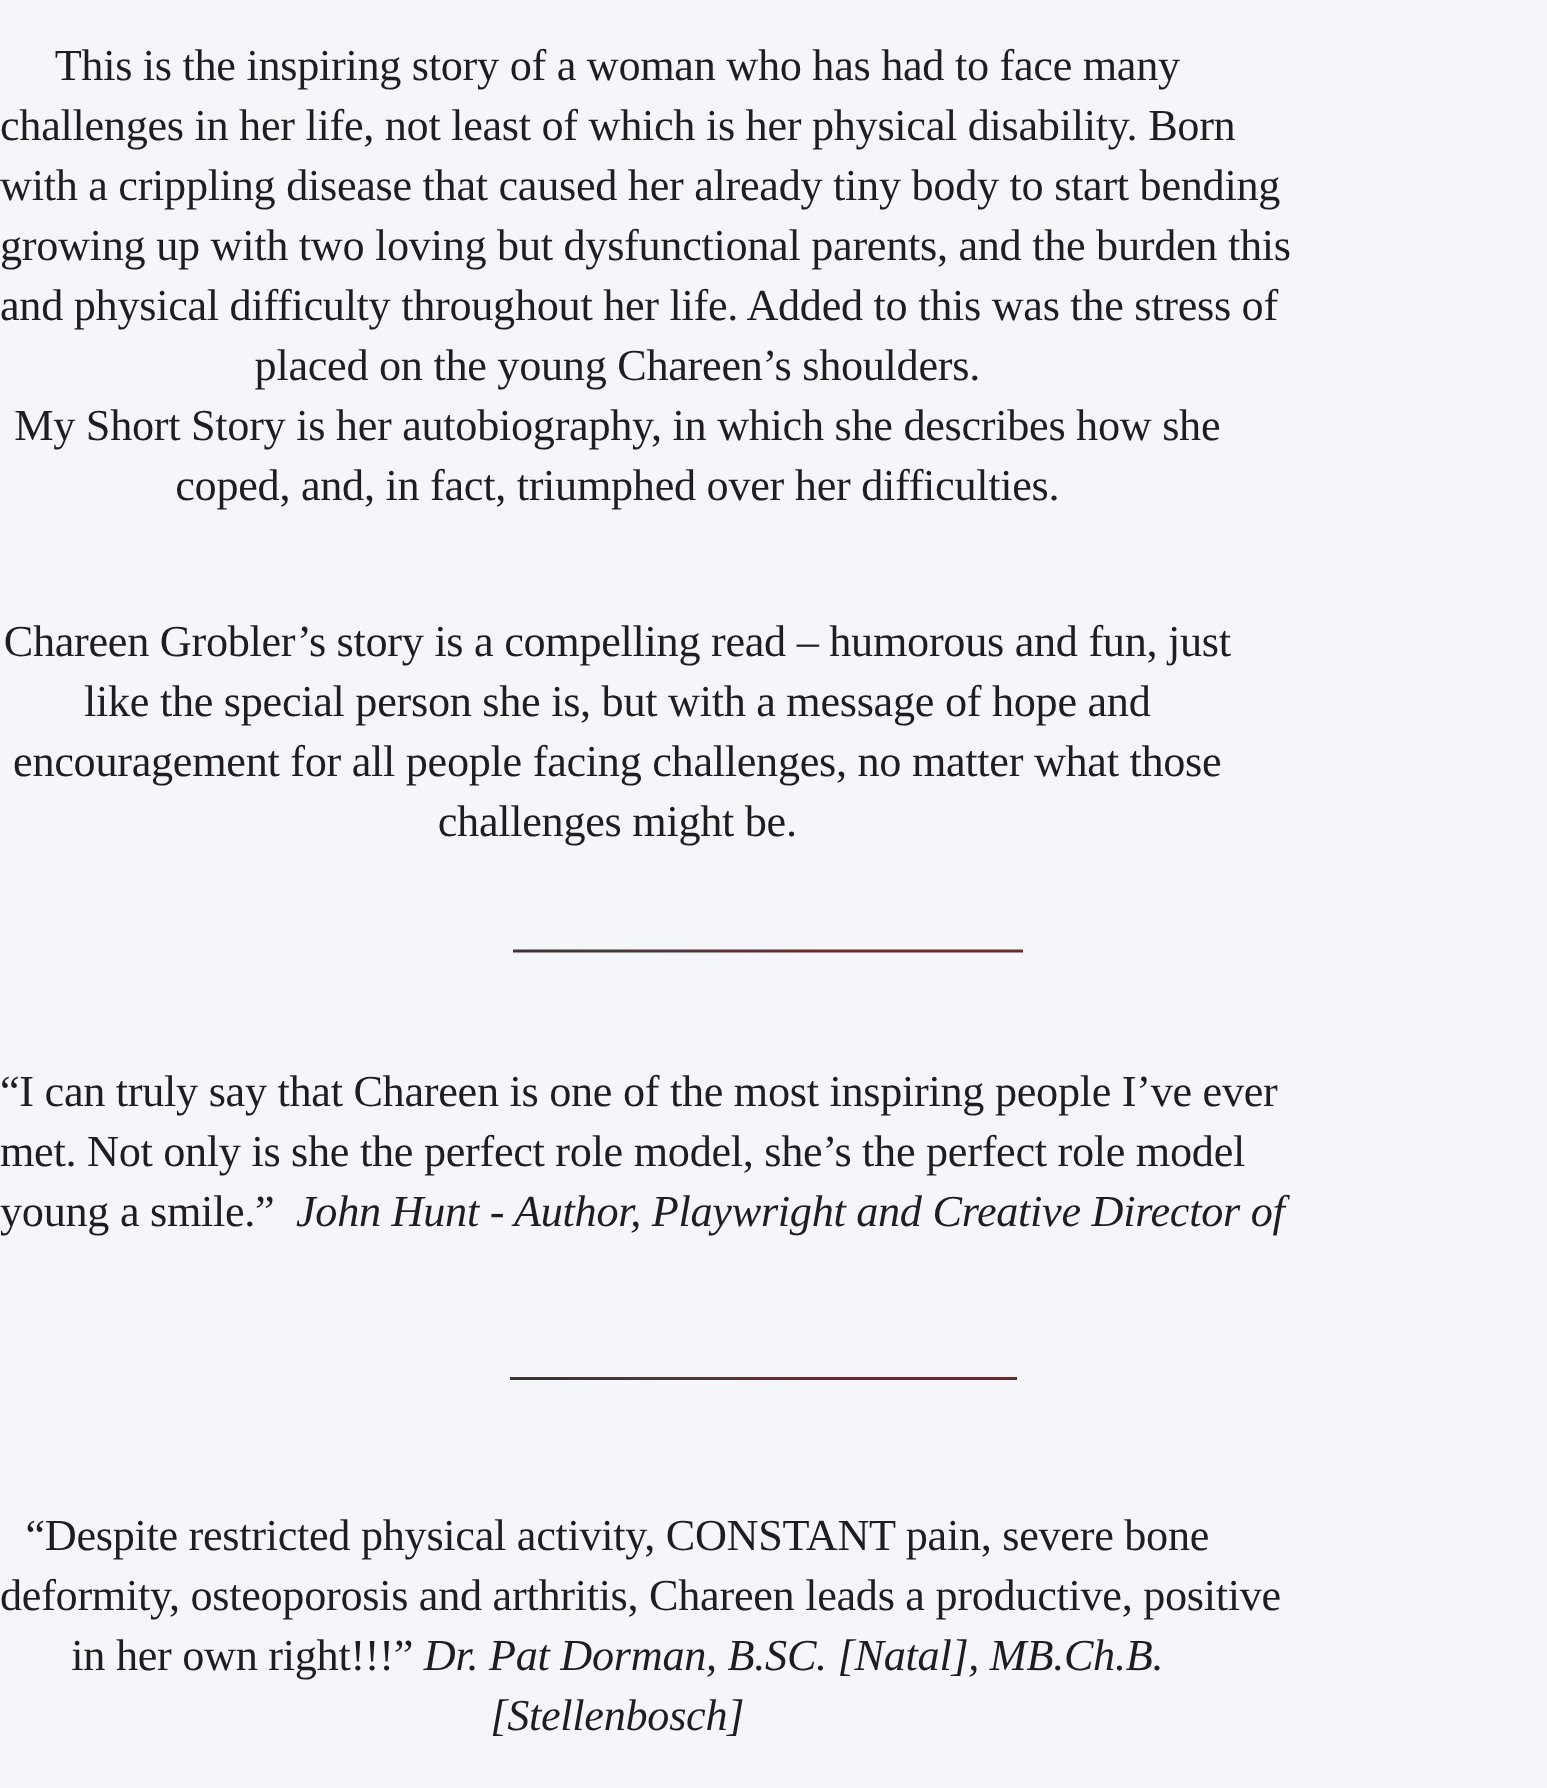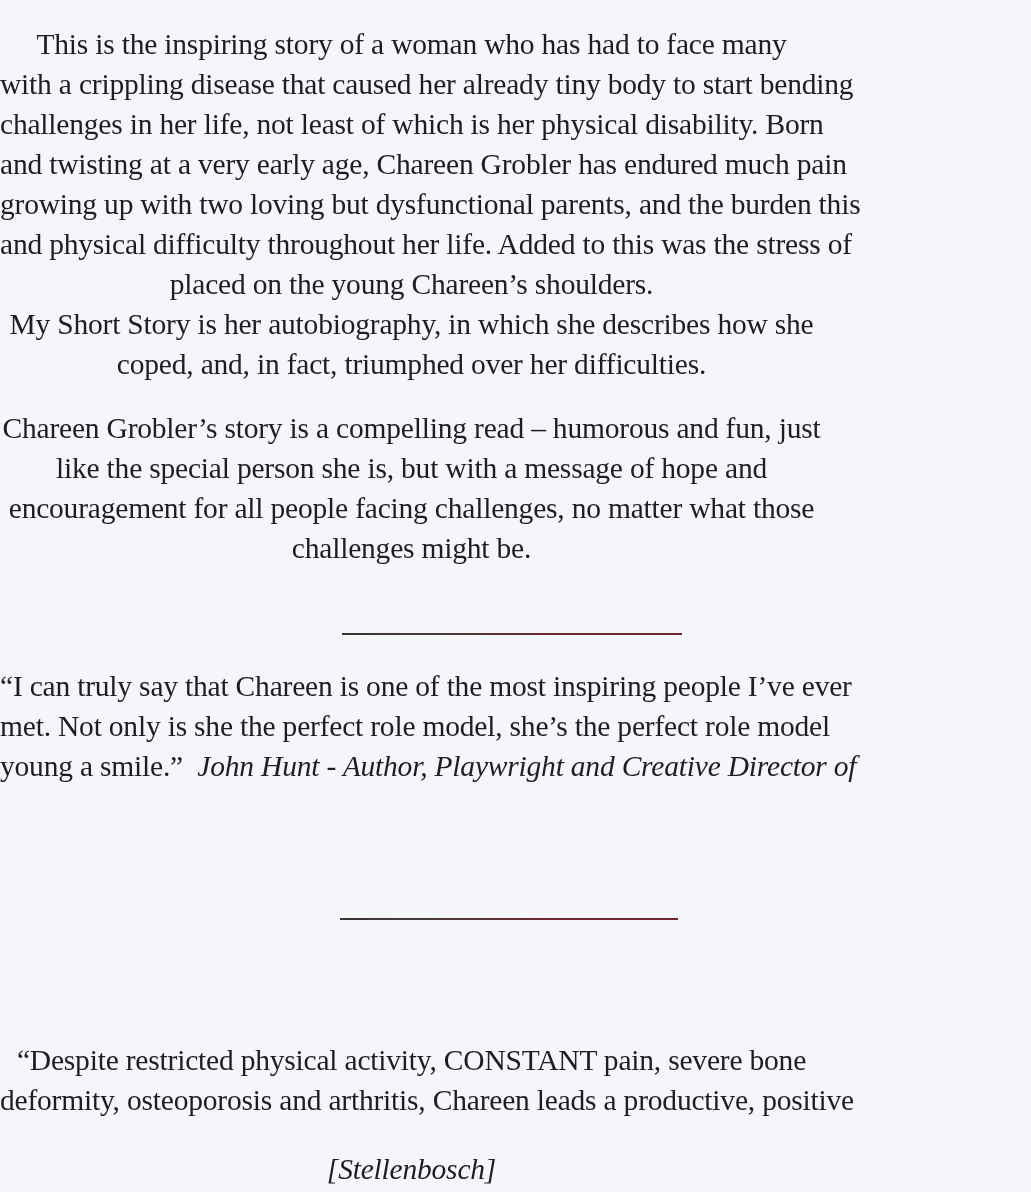--- a/index.html
+++ b/index.html
@@ -9,59 +9,59 @@
       font-family: "Liberation Serif", "DejaVu Serif", serif;
       color: #1e1e22;
     }
     .page { position: relative; width: 1031px; height: 1192px; }
     .para {
       position: absolute; left: 0; width: 823px;
       text-align: center; font-size: 29.5px; line-height: 40px;
       letter-spacing: -0.2px;
     }
     .para .line { display: block; white-space: nowrap; }
-    .it { font-style: italic; margin-top: 29px; }
+    .it { font-style: italic; }
     .divider {
       position: absolute; height: 2px;
       background: linear-gradient(to right, #3a3434 0%, #4a3a3a 30%, #6a2a2e 60%, #6a2a2e 100%);
     }
   </style>
 </head>
 <body>
 
 <div class="page">
 
   <div class="para" style="top:24px;">
     <span class="line">This is the inspiring story of a woman who has had to face many</span>
+    <span class="line">challenges in her life, not least of which is her physical disability. Born</span>
     <span class="line">with a crippling disease that caused her already tiny body to start bending</span>
-    <span class="line">challenges in her life, not least of which is her physical disability. Born</span>
-    <span class="line">and twisting at a very early age, Chareen Grobler has endured much pain</span>
     <span class="line">growing up with two loving but dysfunctional parents, and the burden this</span>
     <span class="line">and physical difficulty throughout her life. Added to this was the stress of</span>
     <span class="line">placed on the young Chareen’s shoulders.</span>
     <span class="line">My Short Story is her autobiography, in which she describes how she</span>
     <span class="line">coped, and, in fact, triumphed over her difficulties.</span>
   </div>
 
   <div class="para" style="top:408px;">
     <span class="line">Chareen Grobler’s story is a compelling read – humorous and fun, just</span>
     <span class="line">like the special person she is, but with a message of hope and</span>
     <span class="line">encouragement for all people facing challenges, no matter what those</span>
     <span class="line">challenges might be.</span>
   </div>
 
   <div class="divider" style="left:342px; top:633px; width:340px;"></div>
 
-  <div class="para" style="top:666px;font-family:Liberation Serif, serif;">
+  <div class="para" style="top:708px;font-family:Liberation Serif, serif;">
     <span class="line">“I can truly say that Chareen is one of the most inspiring people I’ve ever</span>
     <span class="line">met. Not only is she the perfect role model, she’s the perfect role model</span>
     <span class="line"><span>young a smile.”</span>&nbsp;&nbsp;<span class="it">John Hunt - Author, Playwright and Creative Director of</span></span>
   </div>
 
   <div class="divider" style="left:340px; top:918px; width:338px;"></div>
 
-  <div class="para" style="top:1040px;">
+  <div class="para" style="top:1004px;">
     <span class="line">“Despite restricted physical activity, CONSTANT pain, severe bone</span>
     <span class="line">deformity, osteoporosis and arthritis, Chareen leads a productive, positive</span>
+    <span class="line"><span>in her own right!!!”</span> <span class="it">Dr. Pat Dorman, B.SC. [Natal], MB.Ch.B.</span></span>
     <span class="line it">[Stellenbosch]</span>
   </div>
 
 </div>
 
 </body></html>

